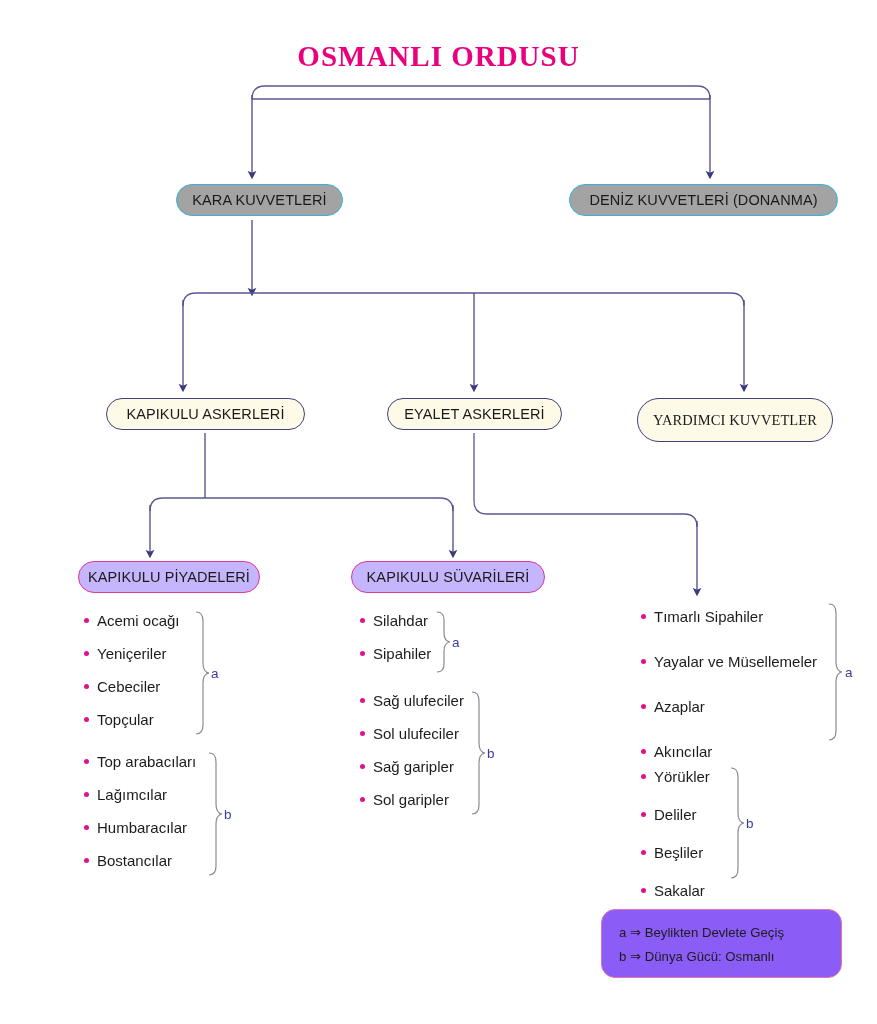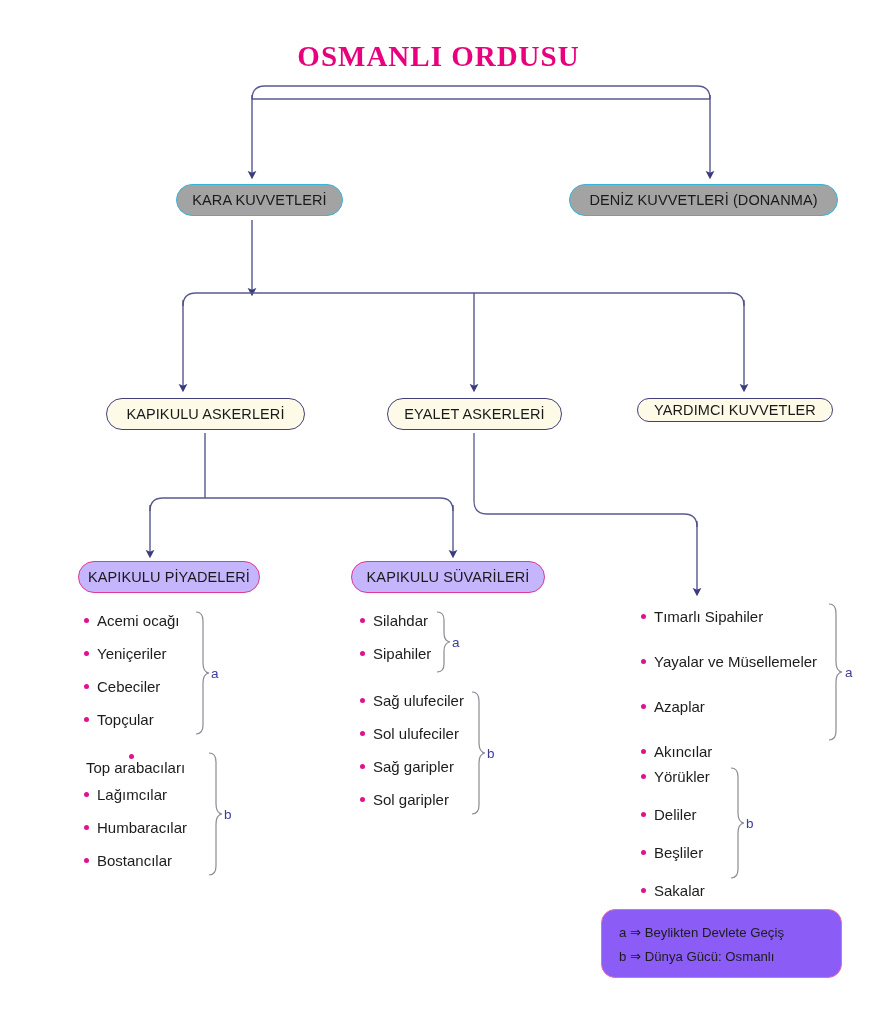--- a/index.html
+++ b/index.html
@@ -85,21 +85,21 @@
   <div class="node blue" style="left:569px;top:184px;width:269px;height:32px;">
     <span>DENİZ KUVVETLERİ (DONANMA)</span>
   </div>
 
   <div class="node cream" style="left:106px;top:398px;width:199px;height:32px;">
     <span>KAPIKULU ASKERLERİ</span>
   </div>
   <div class="node cream" style="left:387px;top:398px;width:175px;height:32px;">
     <span>EYALET ASKERLERİ</span>
   </div>
-  <div class="node cream" style="left:637px;top:398px;width:196px;height:24px;">
+  <div class="node cream" style="left:637px;top:398px;width:196px;height:44px;font-family:Liberation Serif, serif;">
     <span>YARDIMCI KUVVETLER</span>
   </div>
 
   <div class="node pink" style="left:78px;top:561px;width:182px;height:32px;">
     <span>KAPIKULU PİYADELERİ</span>
   </div>
   <div class="node pink" style="left:351px;top:561px;width:194px;height:32px;">
     <span>KAPIKULU SÜVARİLERİ</span>
   </div>
 
@@ -120,21 +120,21 @@
       <span class="bullet"></span>
       <span>Topçular</span>
     </div>
   </div>
   <svg class="lines" viewBox="0 0 877 1024">
     <path d="M196,612 Q203,612 203,621 L203,663 Q203,672 209,673 Q203,674 203,683 L203,725 Q203,734 196,734" fill="none" stroke="#8a8a96" stroke-width="1.2"></path>
   </svg>
   <div class="brace-label" style="left:211px;top:666px;">a</div>
 
   <div class="list" style="left:84px;top:754px;">
-    <div class="li" style="margin-bottom:19px;flex-direction:column;">
+    <div class="li" style="margin-bottom:19px;">
       <span class="bullet"></span>
       <span>Top arabacıları</span>
     </div>
     <div class="li" style="margin-bottom:19px;">
       <span class="bullet"></span>
       <span>Lağımcılar</span>
     </div>
     <div class="li" style="margin-bottom:19px;">
       <span class="bullet"></span>
       <span>Humbaracılar</span>

